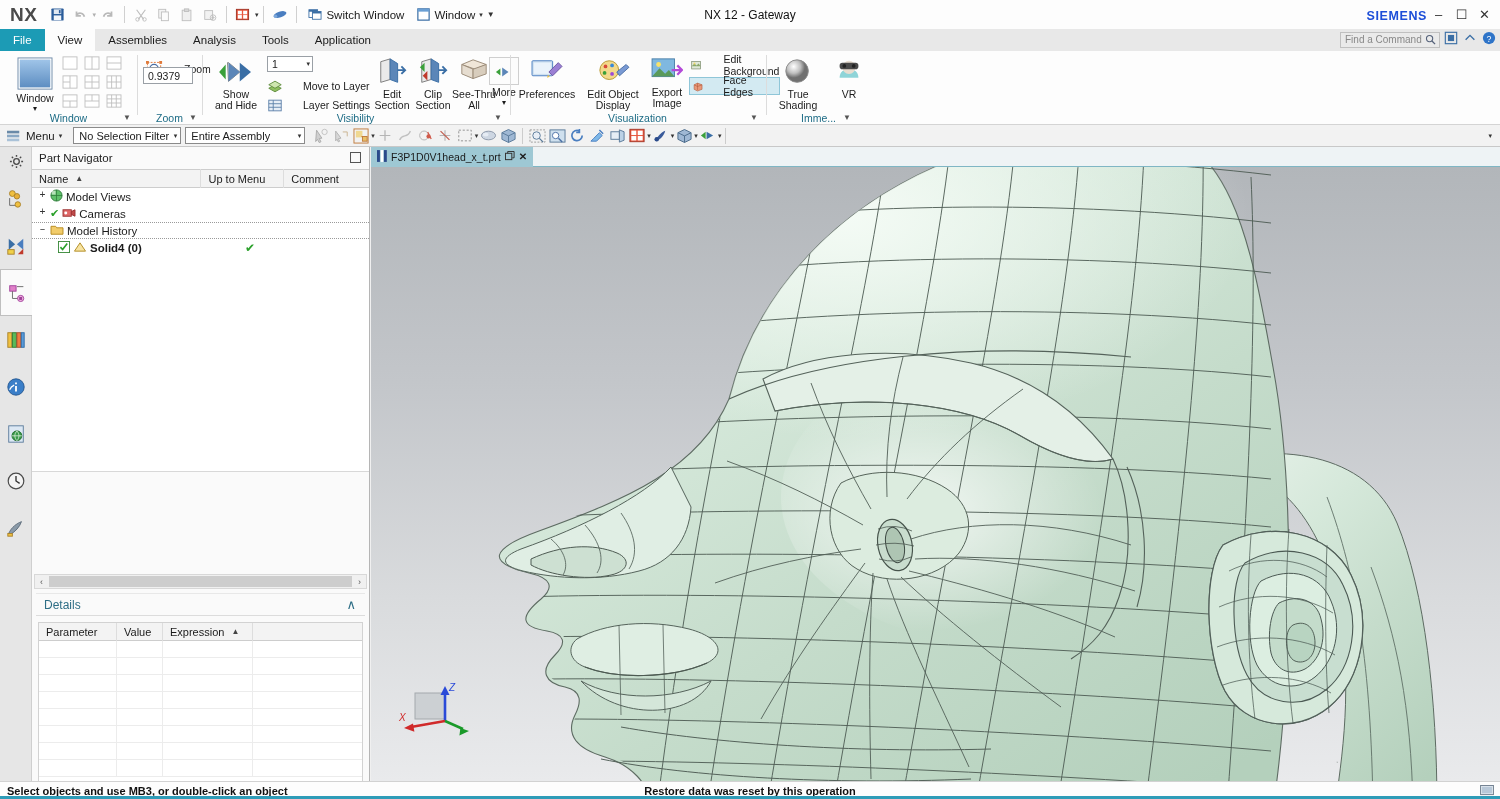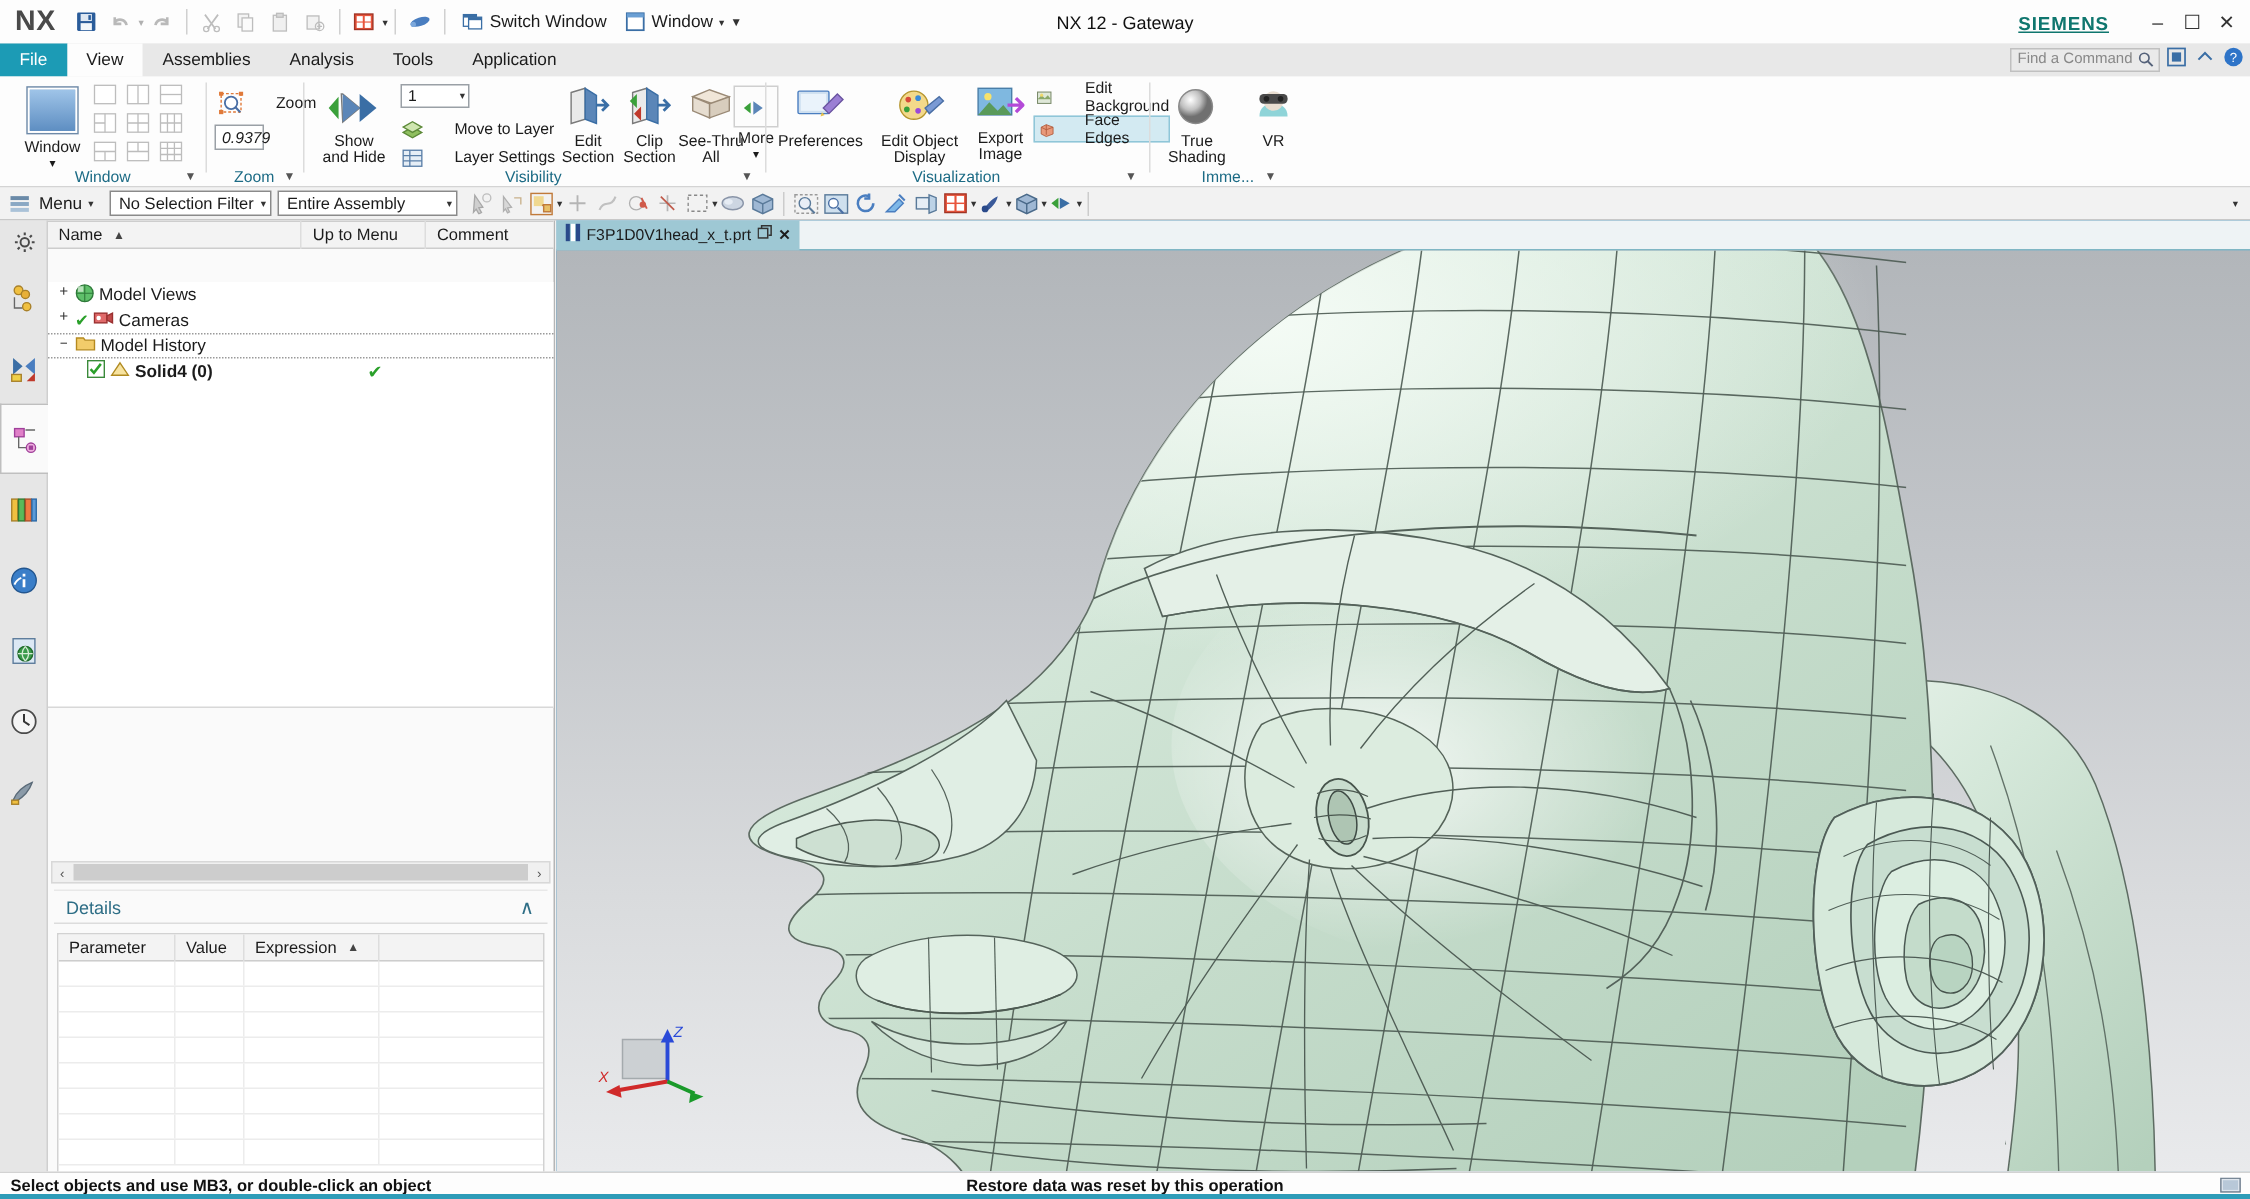--- a/index.html
+++ b/index.html
@@ -14,22 +14,22 @@
     padding:0 9px 0 10px; font-family:"Liberation Sans", sans-serif;}
   .qat { display:flex; align-items:center; gap:1px; height:29px; }
   .qatbtn { width:22px; height:22px; display:flex; align-items:center; justify-content:center;
     border-radius:2px; }
   .qatbtn svg { display:block; }
   .qsep { width:1px; height:17px; background:#d0d0d0; margin:0 4px; }
   .qattext { display:flex; align-items:center; gap:4px; padding:0 6px; height:22px;
     font-size:11.5px; color:#1b1b1b; }
   .title-center { position:absolute; left:0; right:0; text-align:center; font-size:12px;
     color:#111; pointer-events:none; top:8px; }
-  .siemens { position:absolute; right:94px; top:9px; color:#0f766e; font-weight:bold;
-    font-size:12.5px; letter-spacing:0.6px;text-decoration:underline; }
+  .siemens { position:absolute; right:73px; top:9px; color:#1d4ed8; font-weight:bold;
+    font-size:12.5px; letter-spacing:0.6px; }
   .wbtns { position:absolute; right:4px; top:0; height:29px; display:flex; align-items:center; }
   .wbtn { width:23px; height:29px; display:flex; align-items:center; justify-content:center;
     color:#333; font-size:13px; }
 
   
   .tabstrip { position:absolute; left:0; top:29px; width:1500px; height:22px;
     background:#e8e8e8; display:flex; align-items:flex-end; }
   .rtab { height:22px; padding:0 13px; display:flex; align-items:center; font-size:11.5px;
     color:#1b1b1b; }
   .rtab.file { background:#1c9bb5; color:#fff; }
@@ -324,21 +324,21 @@
       <svg width="18" height="17" viewBox="0 0 19 18">
         <rect x="1.5" y="1.5" width="14" height="13" fill="none" stroke="#e07a3a" stroke-dasharray="2 1.4"></rect>
         <circle cx="8.5" cy="8" r="4.4" fill="#fff" stroke="#4a6fa5" stroke-width="1.3"></circle>
         <path d="M11.6 11.2L15 14.6" stroke="#4a6fa5" stroke-width="1.5"></path>
         <rect x="0" y="0" width="3" height="3" fill="#e07a3a"></rect>
           <rect x="14" y="0" width="3" height="3" fill="#e07a3a"></rect>
         <rect x="0" y="13" width="3" height="3" fill="#e07a3a"></rect>
       </svg>
       <span>Zoom</span>
     </div>
-    <div class="tbox" style="position:absolute; left:5px; top:32px; width:33px;font-style:italic;">
+    <div class="tbox" style="position:absolute; left:5px; top:16px; width:50px;">
       <span>0.9379</span>
     </div>
     <div class="glabel">Zoom</div>
     <div class="gexp" style="right:4px;">▼</div>
   </div>
   <div class="gsep" style="left:202px;"></div>
 
   <div class="rgroup" style="left:203px; width:305px;">
     <div class="bigbtn" style="position:absolute; left:5px; top:2px; width:56px;">
       <svg width="40" height="30" viewBox="0 0 42 32">
@@ -707,20 +707,28 @@
   </div>
   <div class="railbtn">
     <svg width="20" height="20" viewBox="0 0 22 22">
         <path d="M3 17c3-7 9-11 14-13-2 6-7 11-12 14z" fill="#8a9aa8" stroke="#5a6a78"></path>
         <rect x="2" y="17" width="5" height="3" fill="#f0c040" stroke="#a8802a"></rect>
       </svg>
   </div>
 </div>
 
 <div class="pn">
+  <div class="pnhead">
+    <span>Part Navigator</span>
+    <span>
+      <svg width="11" height="11" viewBox="0 0 12 12">
+          <rect x="0.5" y="0.5" width="11" height="11" fill="none" stroke="#555" stroke-width="1.2"></rect>
+        </svg>
+    </span>
+  </div>
 
   <div class="gridhead">
     <div class="gh" style="width:170px;">
       <span>Name</span>
       <span style="font-size:8px;color:#444;">▲</span>
     </div>
     <div class="gh" style="width:83px;">
       <span>Up to Menu</span>
     </div>
     <div class="gh" style="width:85px; border-right:none;">

